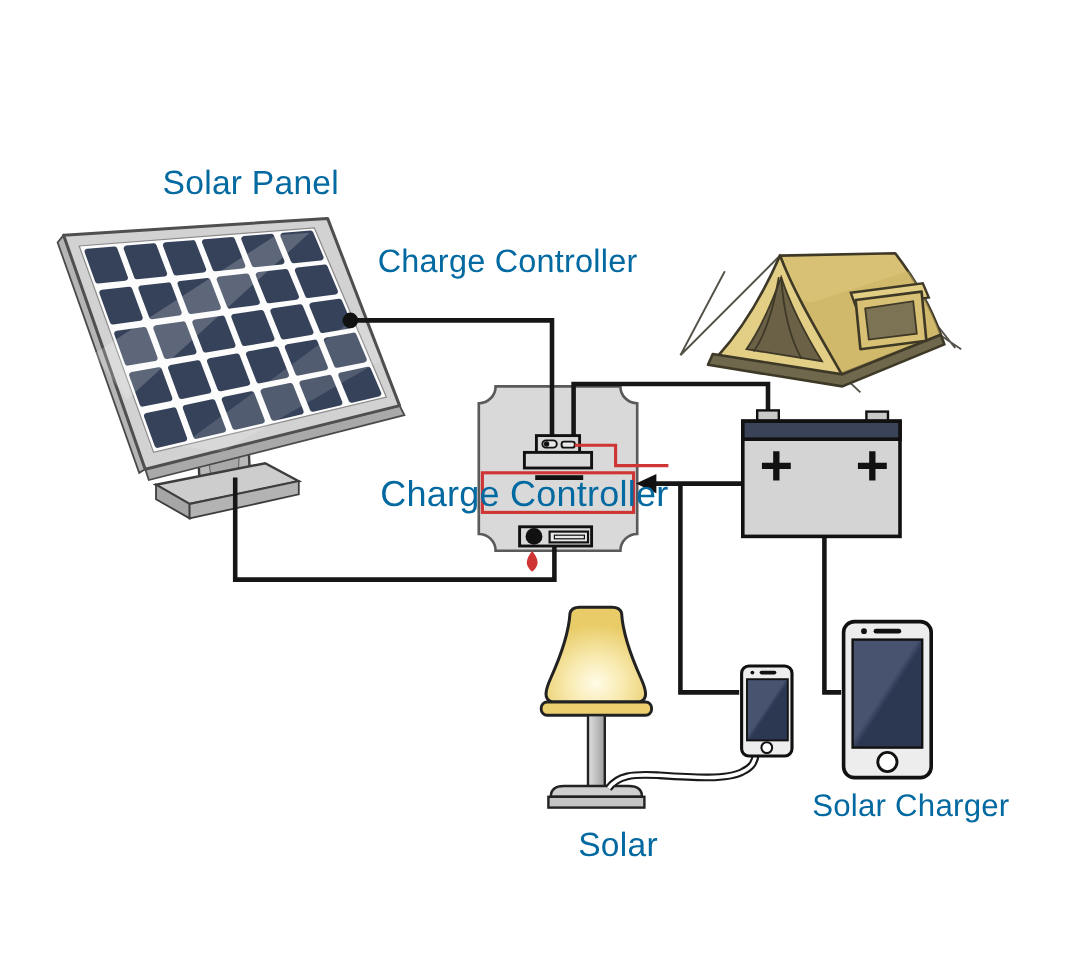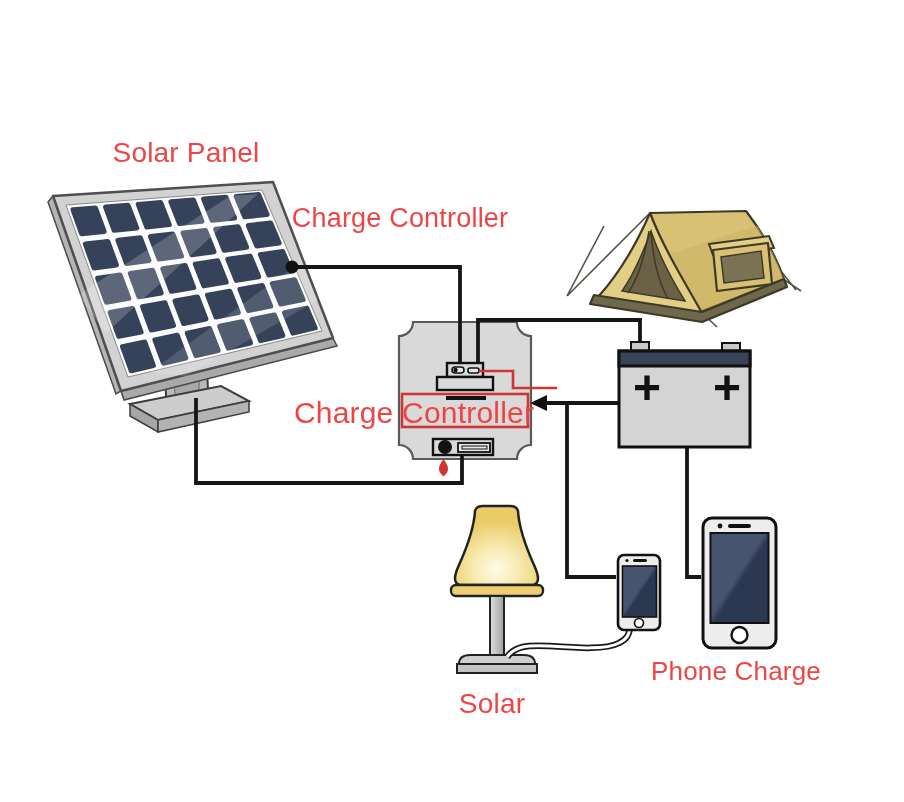--- a/index.html
+++ b/index.html
@@ -7,21 +7,21 @@
     --panel_cell:#364259; --panel_frame:#d2d2d2;
     --tent_canvas:#d8c175; --tent_front:#e2cf85; --tent_ground:#6f684c;
     --battery_body:#d4d4d4; --battery_band:#3b4359;
     --device_body:#d9d9d9; --phone_screen:#2c3852; --lamp_shade:#ecd06f;
   }
   html,body{margin:0;padding:0;background:var(--background);}
   .stage{position:relative;width:904px;height:802px;background:var(--background);
          font-family:"Liberation Sans","DejaVu Sans",sans-serif;overflow:hidden;}
   .stage svg{position:absolute;left:0;top:0;}
   .label{position:absolute;transform:translateX(-50%);white-space:nowrap;
-         color:#ef4444;letter-spacing:0.2px;}
+         color:#0369a1;letter-spacing:0.2px;margin-left:23px;}
   .wire{fill:none;stroke:var(--wire);stroke-width:3.8;stroke-linejoin:miter;}
   .redline{fill:none;stroke:var(--highlight);stroke-width:2.6;}
   .dev{fill:var(--device_body);stroke:#111;stroke-width:2.4;}
   .thin{stroke:#3e3927;stroke-width:2.2;stroke-linejoin:round;}
 </style>
 </head>
 <body>
 
 <div class="stage">
 <svg width="904" height="802" viewBox="0 0 904 802">
@@ -176,14 +176,14 @@
     <circle cx="739.5" cy="635" r="8" fill="#fff" stroke="#111" stroke-width="2.4"></circle>
     <circle cx="720" cy="526" r="2.4" fill="#111"></circle>
     <rect x="728" y="524" width="23" height="4" rx="2" fill="#111"></rect>
   </g>
 </svg>
 
 <div class="label" style="left:186px;top:137px;font-size:28px;">Solar Panel</div>
 <div class="label" style="left:400px;top:203px;font-size:27px;">Charge Controller</div>
 <div class="label" style="left:414px;top:396px;font-size:30px;">Charge Controller</div>
 <div class="label" style="left:492px;top:688px;font-size:28px;">Solar</div>
-<div class="label" style="left:736px;top:656px;font-size:26px;">Phone Charge</div>
+<div class="label" style="left:736px;top:656px;font-size:26px;">Solar Charger</div>
 </div>
 
 </body></html>

